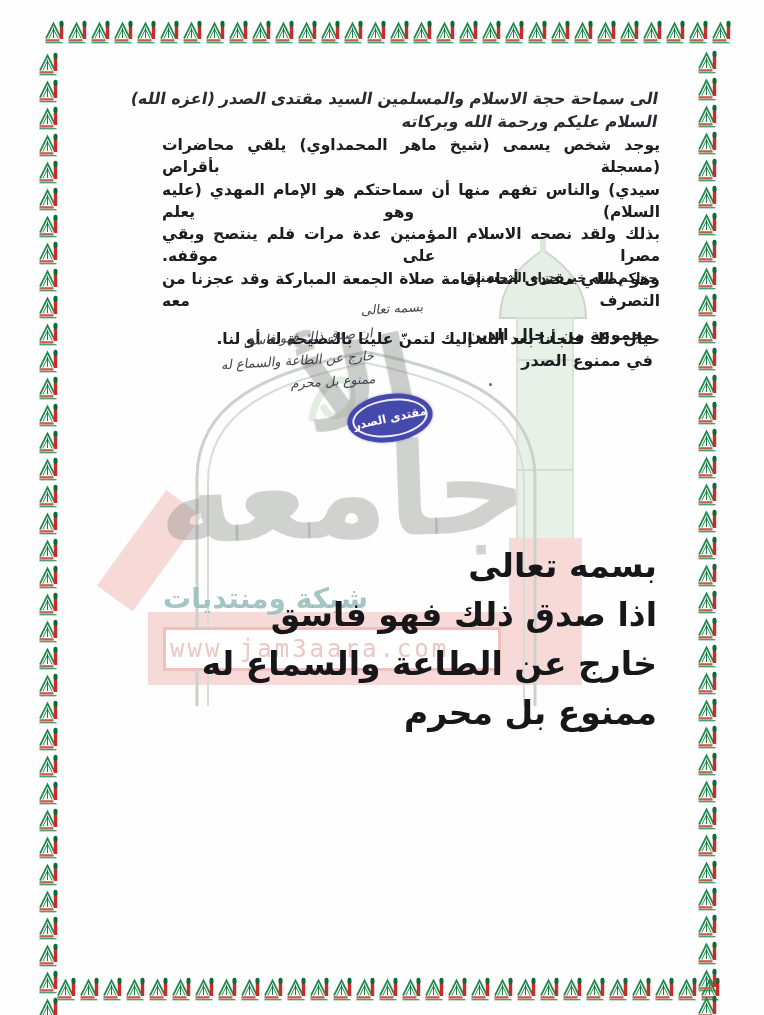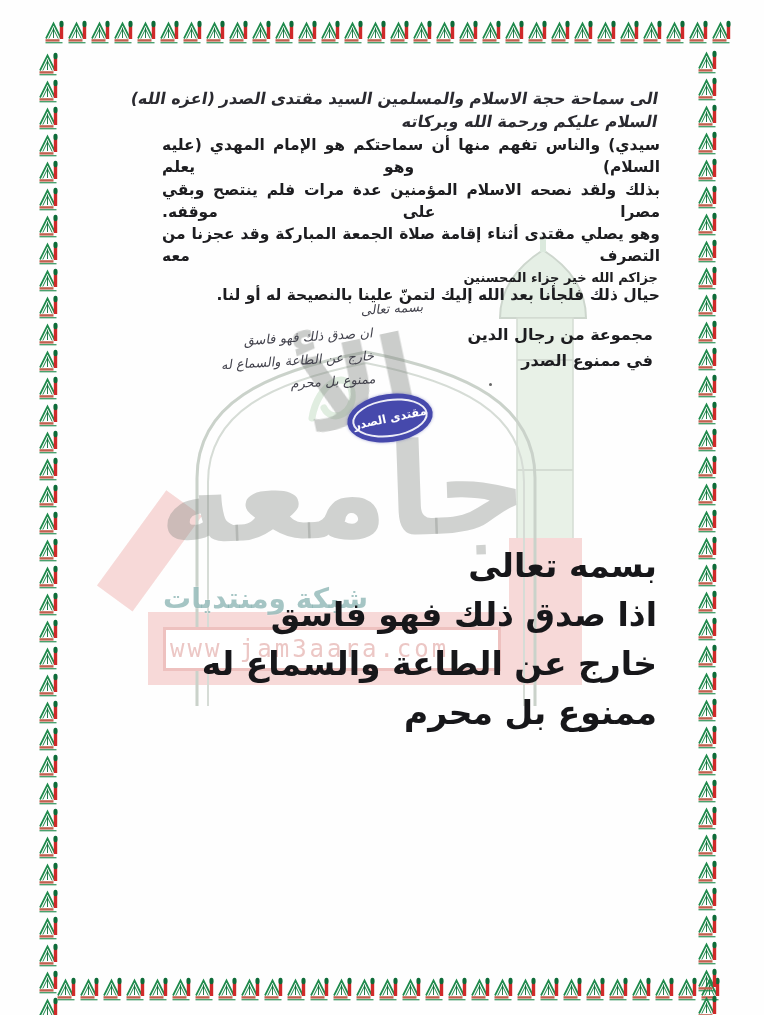--- a/index.html
+++ b/index.html
@@ -1276,20 +1276,21 @@
       <span class="wm-url">www.jam3aara.com</span>
     </div>
   </div>
 
   <div class="content">
 
     <div class="salutation sal1">الى سماحة حجة الاسلام والمسلمين السيد مقتدى الصدر (اعزه الله)</div>
     <div class="salutation sal2">السلام عليكم ورحمة الله وبركاته</div>
 
     <div class="body-block">
+      <div class="line">يوجد شخص يسمى (شيخ ماهر المحمداوي) يلقي محاضرات (مسجلة بأقراص</div>
       <div class="line">سيدي) والناس تفهم منها أن سماحتكم هو الإمام المهدي (عليه السلام) وهو يعلم</div>
       <div class="line">بذلك ولقد نصحه الاسلام المؤمنين عدة مرات فلم ينتصح وبقي مصرا على موقفه.</div>
       <div class="line">وهو يصلي مقتدى أثناء إقامة صلاة الجمعة المباركة وقد عجزنا من التصرف معه</div>
       <div class="line">حيال ذلك فلجأنا بعد الله إليك لتمنّ علينا بالنصيحة له أو لنا.</div>
     </div>
 
     <div class="closing">جزاكم الله خير جزاء المحسنين</div>
 
     <div class="signatory">
       <div>مجموعة من رجال الدين</div>

